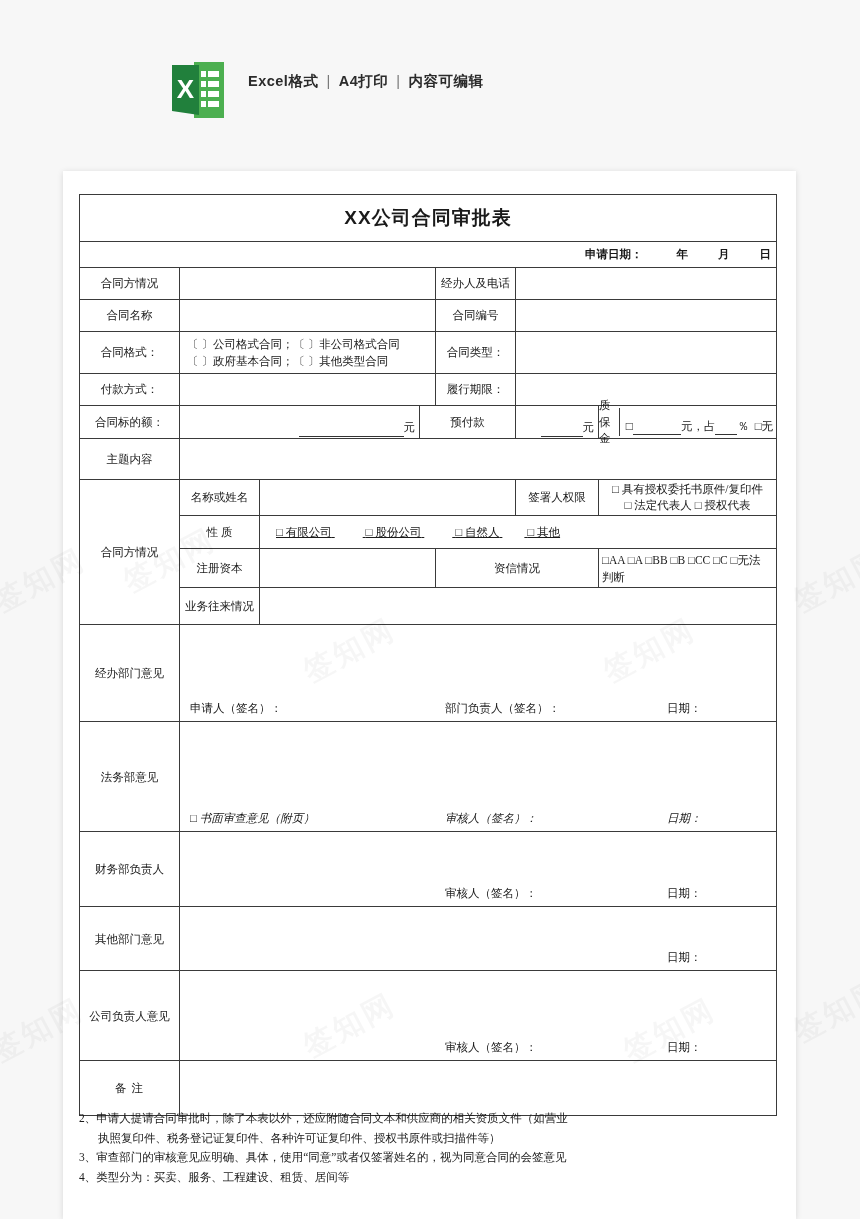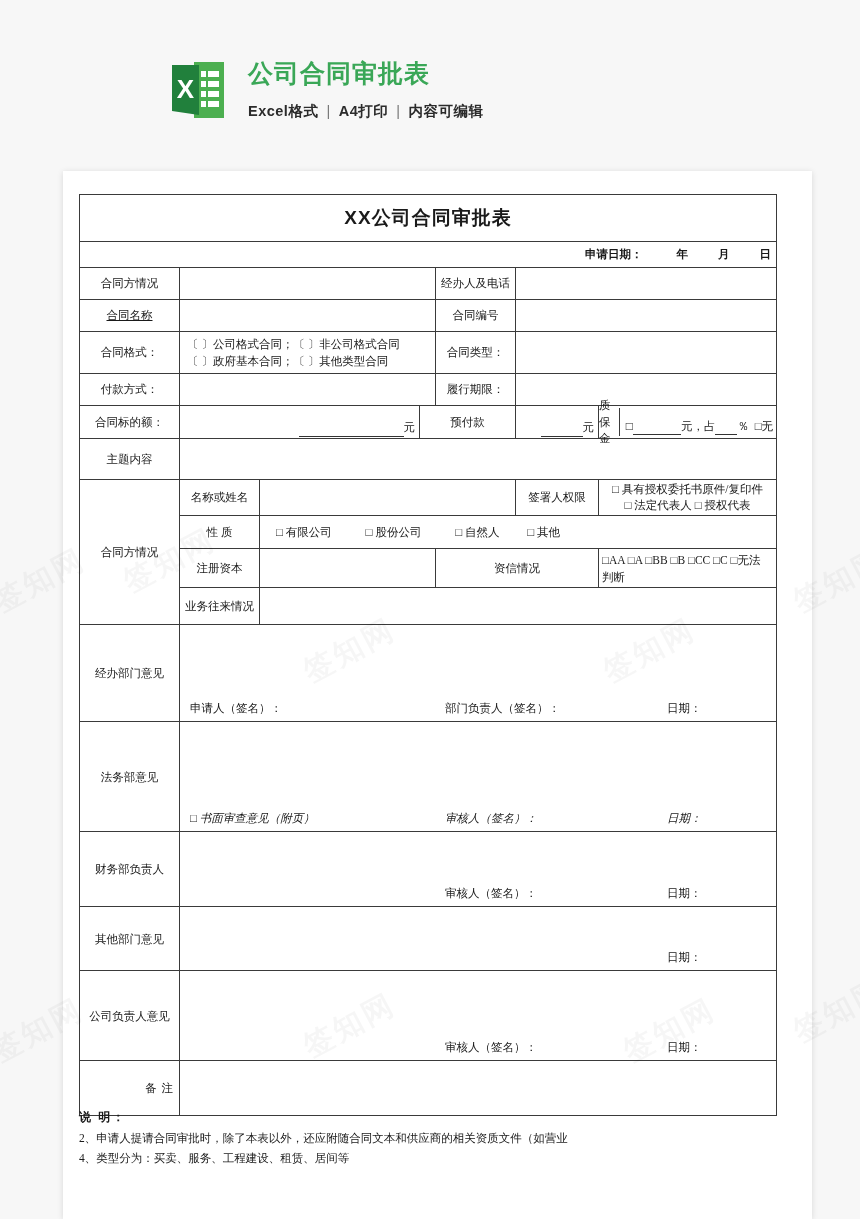--- a/index.html
+++ b/index.html
@@ -111,21 +111,20 @@
   
   .sheet {
     position: absolute;
     left: 63px;
     top: 171px;
     width: 733px;
     height: 1048px;
     background: #ffffff;
     box-shadow: 0 1px 6px rgba(0,0,0,0.13);
     z-index: 2;
-    padding-left: 16px;
   }
 
   
   table.form {
     position: absolute;
     left: 16px;
     top: 23px;
     width: 697px;
     border-collapse: collapse;
     table-layout: fixed;
@@ -238,21 +237,20 @@
       <div class="cell" style="left:29px; top:9px;  width:5px;  height:6px;"></div>
       <div class="cell" style="left:36px; top:9px;  width:11px; height:6px;"></div>
       <div class="cell" style="left:29px; top:19px; width:5px;  height:6px;"></div>
       <div class="cell" style="left:36px; top:19px; width:11px; height:6px;"></div>
       <div class="cell" style="left:29px; top:29px; width:5px;  height:6px;"></div>
       <div class="cell" style="left:36px; top:29px; width:11px; height:6px;"></div>
       <div class="cell" style="left:29px; top:39px; width:5px;  height:6px;"></div>
       <div class="cell" style="left:36px; top:39px; width:11px; height:6px;"></div>
     </div>
     <div class="banner-text">
-      <div class="banner-title">公司合同审批表</div>
       <div class="banner-sub">
         <span>Excel格式</span><span class="sep">|</span><span>A4打印</span><span class="sep">|</span><span>内容可编辑</span>
       </div>
     </div>
   </div>
 </div>
 
 <div class="sheet">
 
   <table class="form">
@@ -281,21 +279,21 @@
     </tr>
 
     <tr>
       <td class="lbl" style="height:27px;">合同方情况</td>
       <td colspan="3"></td>
       <td class="lbl">经办人及电话</td>
       <td colspan="2"></td>
     </tr>
 
     <tr>
-      <td class="lbl" style="height:27px;text-decoration:underline;">合同名称</td>
+      <td class="lbl" style="height:27px;">合同名称</td>
       <td colspan="3"></td>
       <td class="lbl">合同编号</td>
       <td colspan="2"></td>
     </tr>
 
     <tr>
       <td class="lbl" style="height:37px;">合同格式：</td>
       <td colspan="3" style="padding-left:7px;">
         <div>〔  〕公司格式合同；〔  〕非公司格式合同</div>
         <div>〔  〕政府基本合同；〔  〕其他类型合同</div>
@@ -341,21 +339,21 @@
       <td colspan="3"></td>
       <td class="lbl">签署人权限</td>
       <td colspan="2" style="text-align:center; line-height:1.35;">
         <div>□  具有授权委托书原件/复印件</div>
         <div>□  法定代表人  □  授权代表</div>
       </td>
     </tr>
 
     <tr>
       <td class="lbl" style="height:28px;">性    质</td>
-      <td colspan="5" style="padding-left:16px;">
+      <td colspan="5" style="padding-left:16px;text-decoration:underline;">
         <span>□  有限公司</span>
         <span class="sp" style="width:28px;"></span>
         <span>□  股份公司</span>
         <span class="sp" style="width:28px;"></span>
         <span>□  自然人</span>
         <span class="sp" style="width:22px;"></span>
         <span>□  其他</span>
       </td>
     </tr>
 
@@ -430,25 +428,26 @@
           <div class="sig-line">
             <span class="sig-a"></span>
             <span class="sig-b">审核人（签名）：</span>
             <span>日期：</span>
           </div>
         </div>
       </td>
     </tr>
 
     <tr>
-      <td class="lbl" style="height:50px; letter-spacing:1px;text-align:right;">备    注</td>
+      <td class="lbl" style="height:50px; letter-spacing:1px;">备    注</td>
       <td colspan="6"></td>
     </tr>
   </tbody>
     </table>
 
   <div class="notes">
-    <div class="notes-title">说 明：</div>
     <div class="note-item">2、申请人提请合同审批时，除了本表以外，还应附随合同文本和供应商的相关资质文件（如营业</div>
+    <div class="note-item note-cont">执照复印件、税务登记证复印件、各种许可证复印件、授权书原件或扫描件等）</div>
+    <div class="note-item">3、审查部门的审核意见应明确、具体，使用“同意”或者仅签署姓名的，视为同意合同的会签意见</div>
     <div class="note-item">4、类型分为：买卖、服务、工程建设、租赁、居间等</div>
   </div>
 
 </div>
 
 </body></html>

